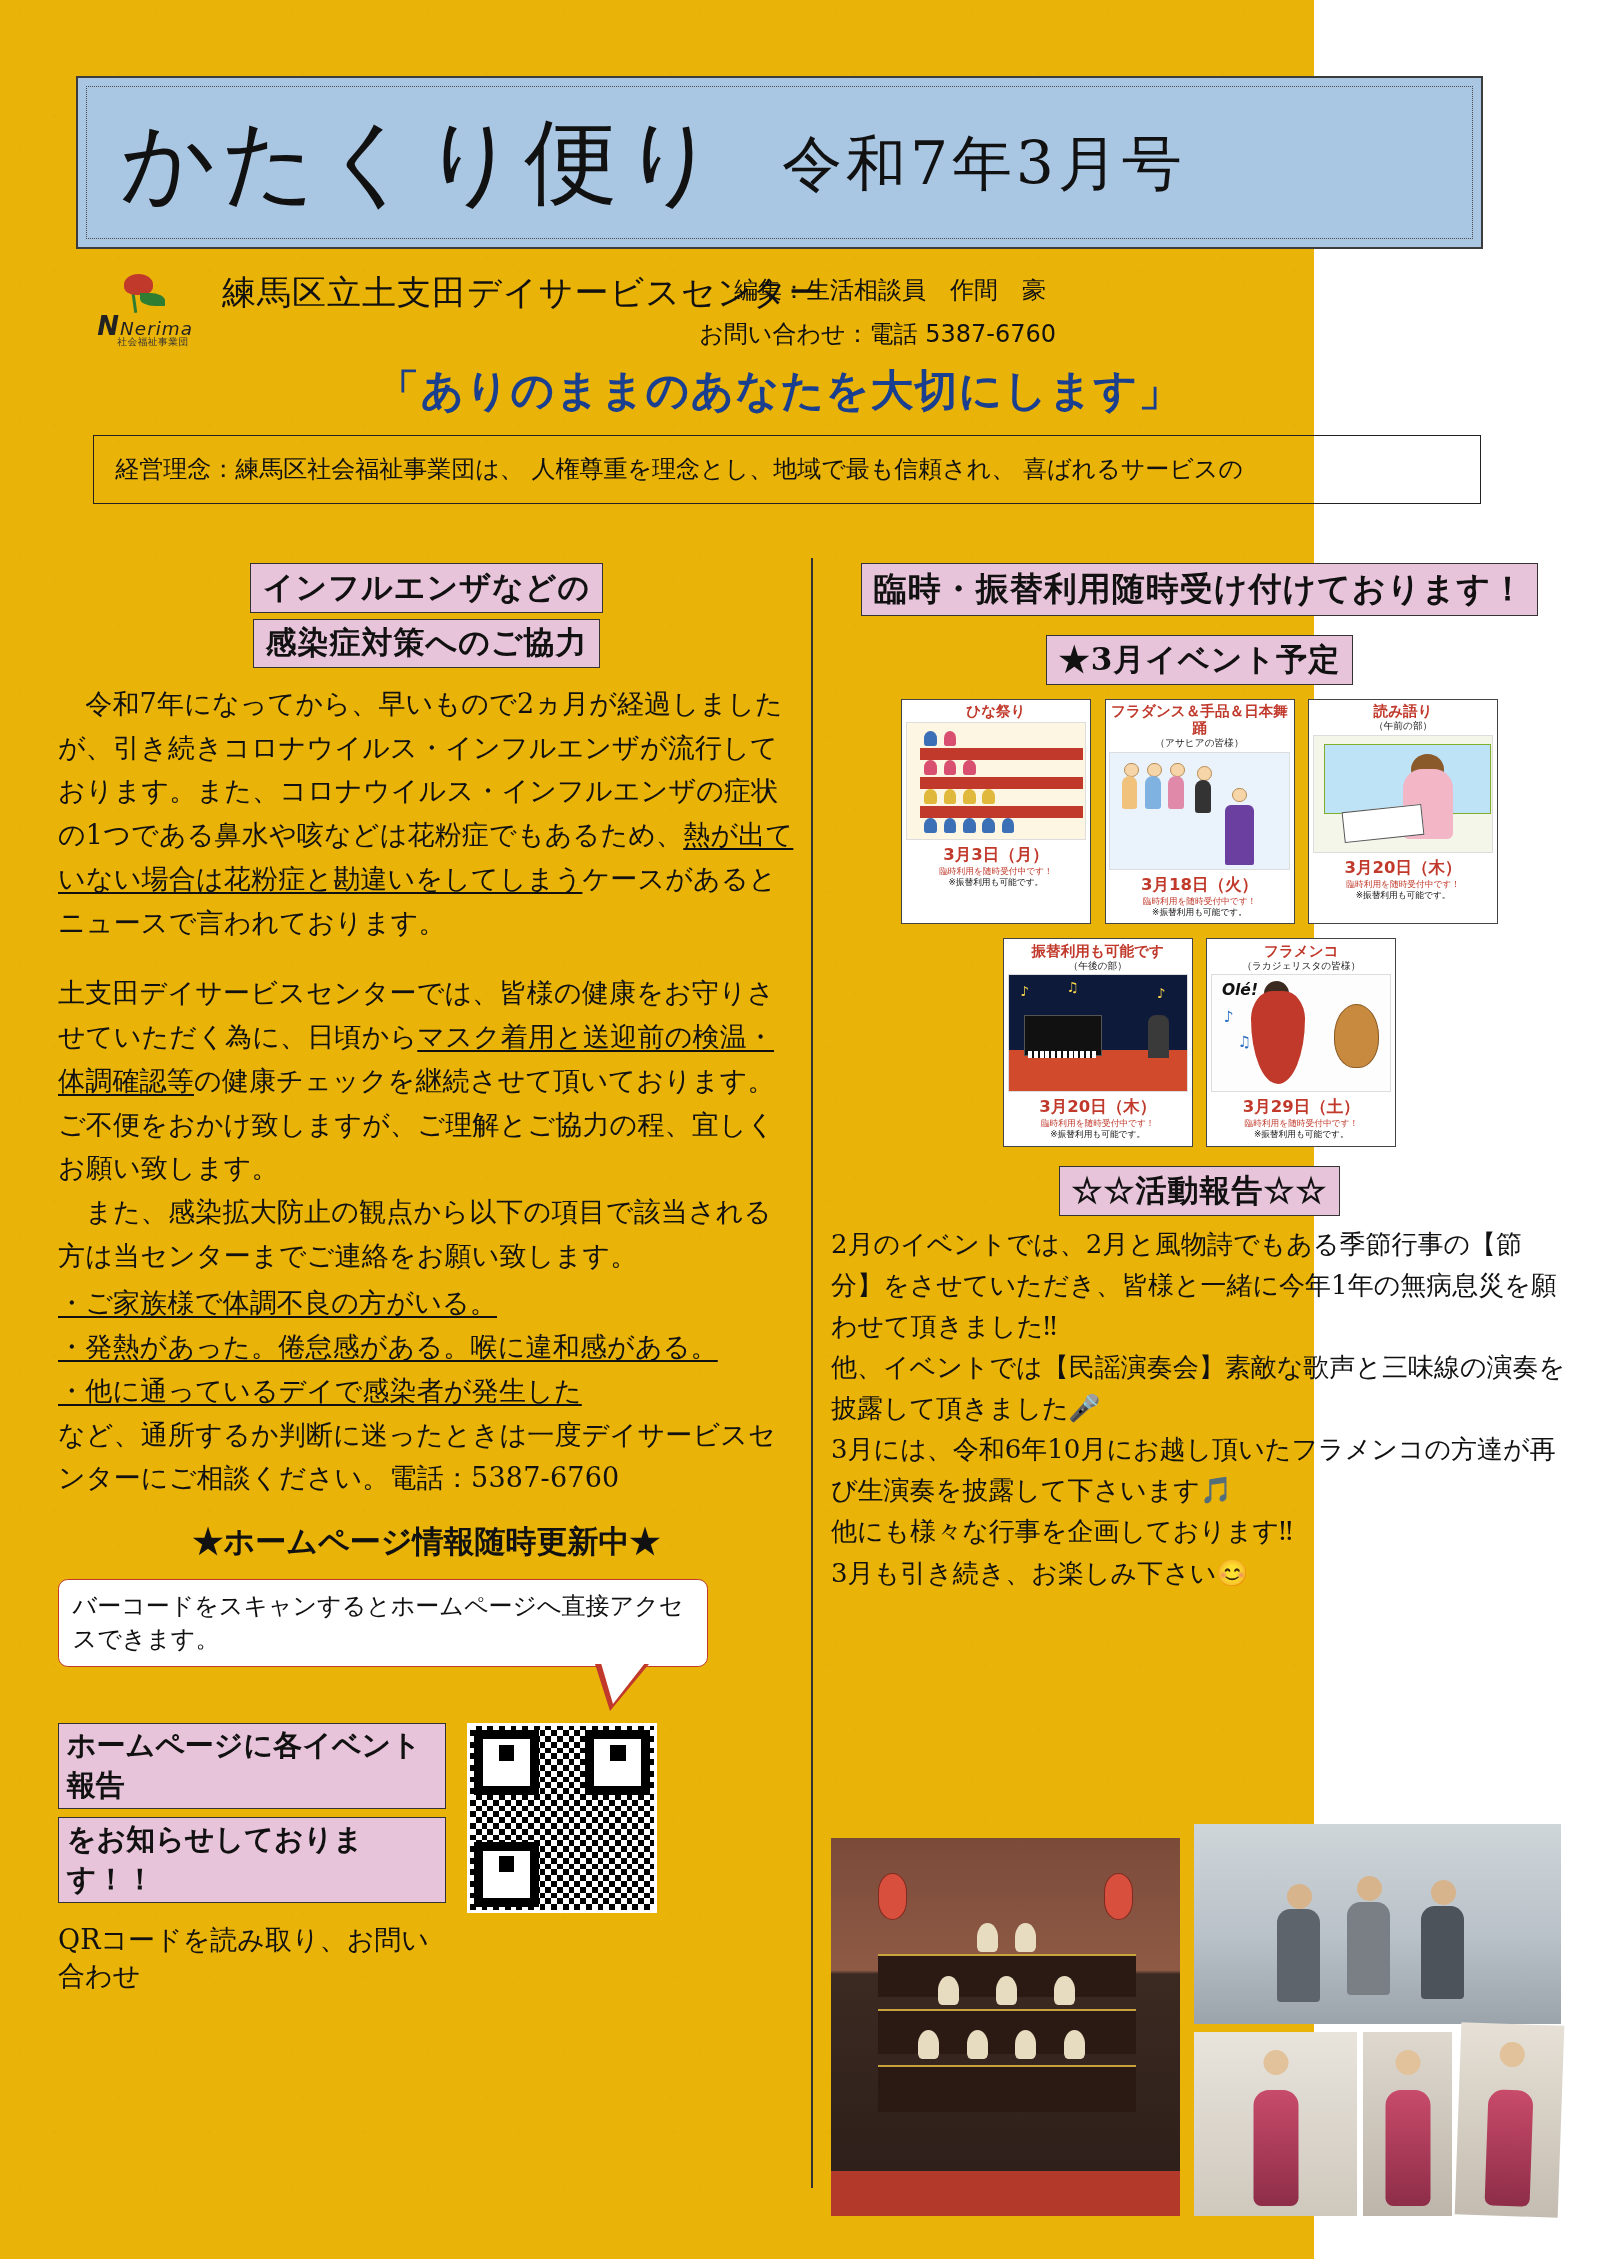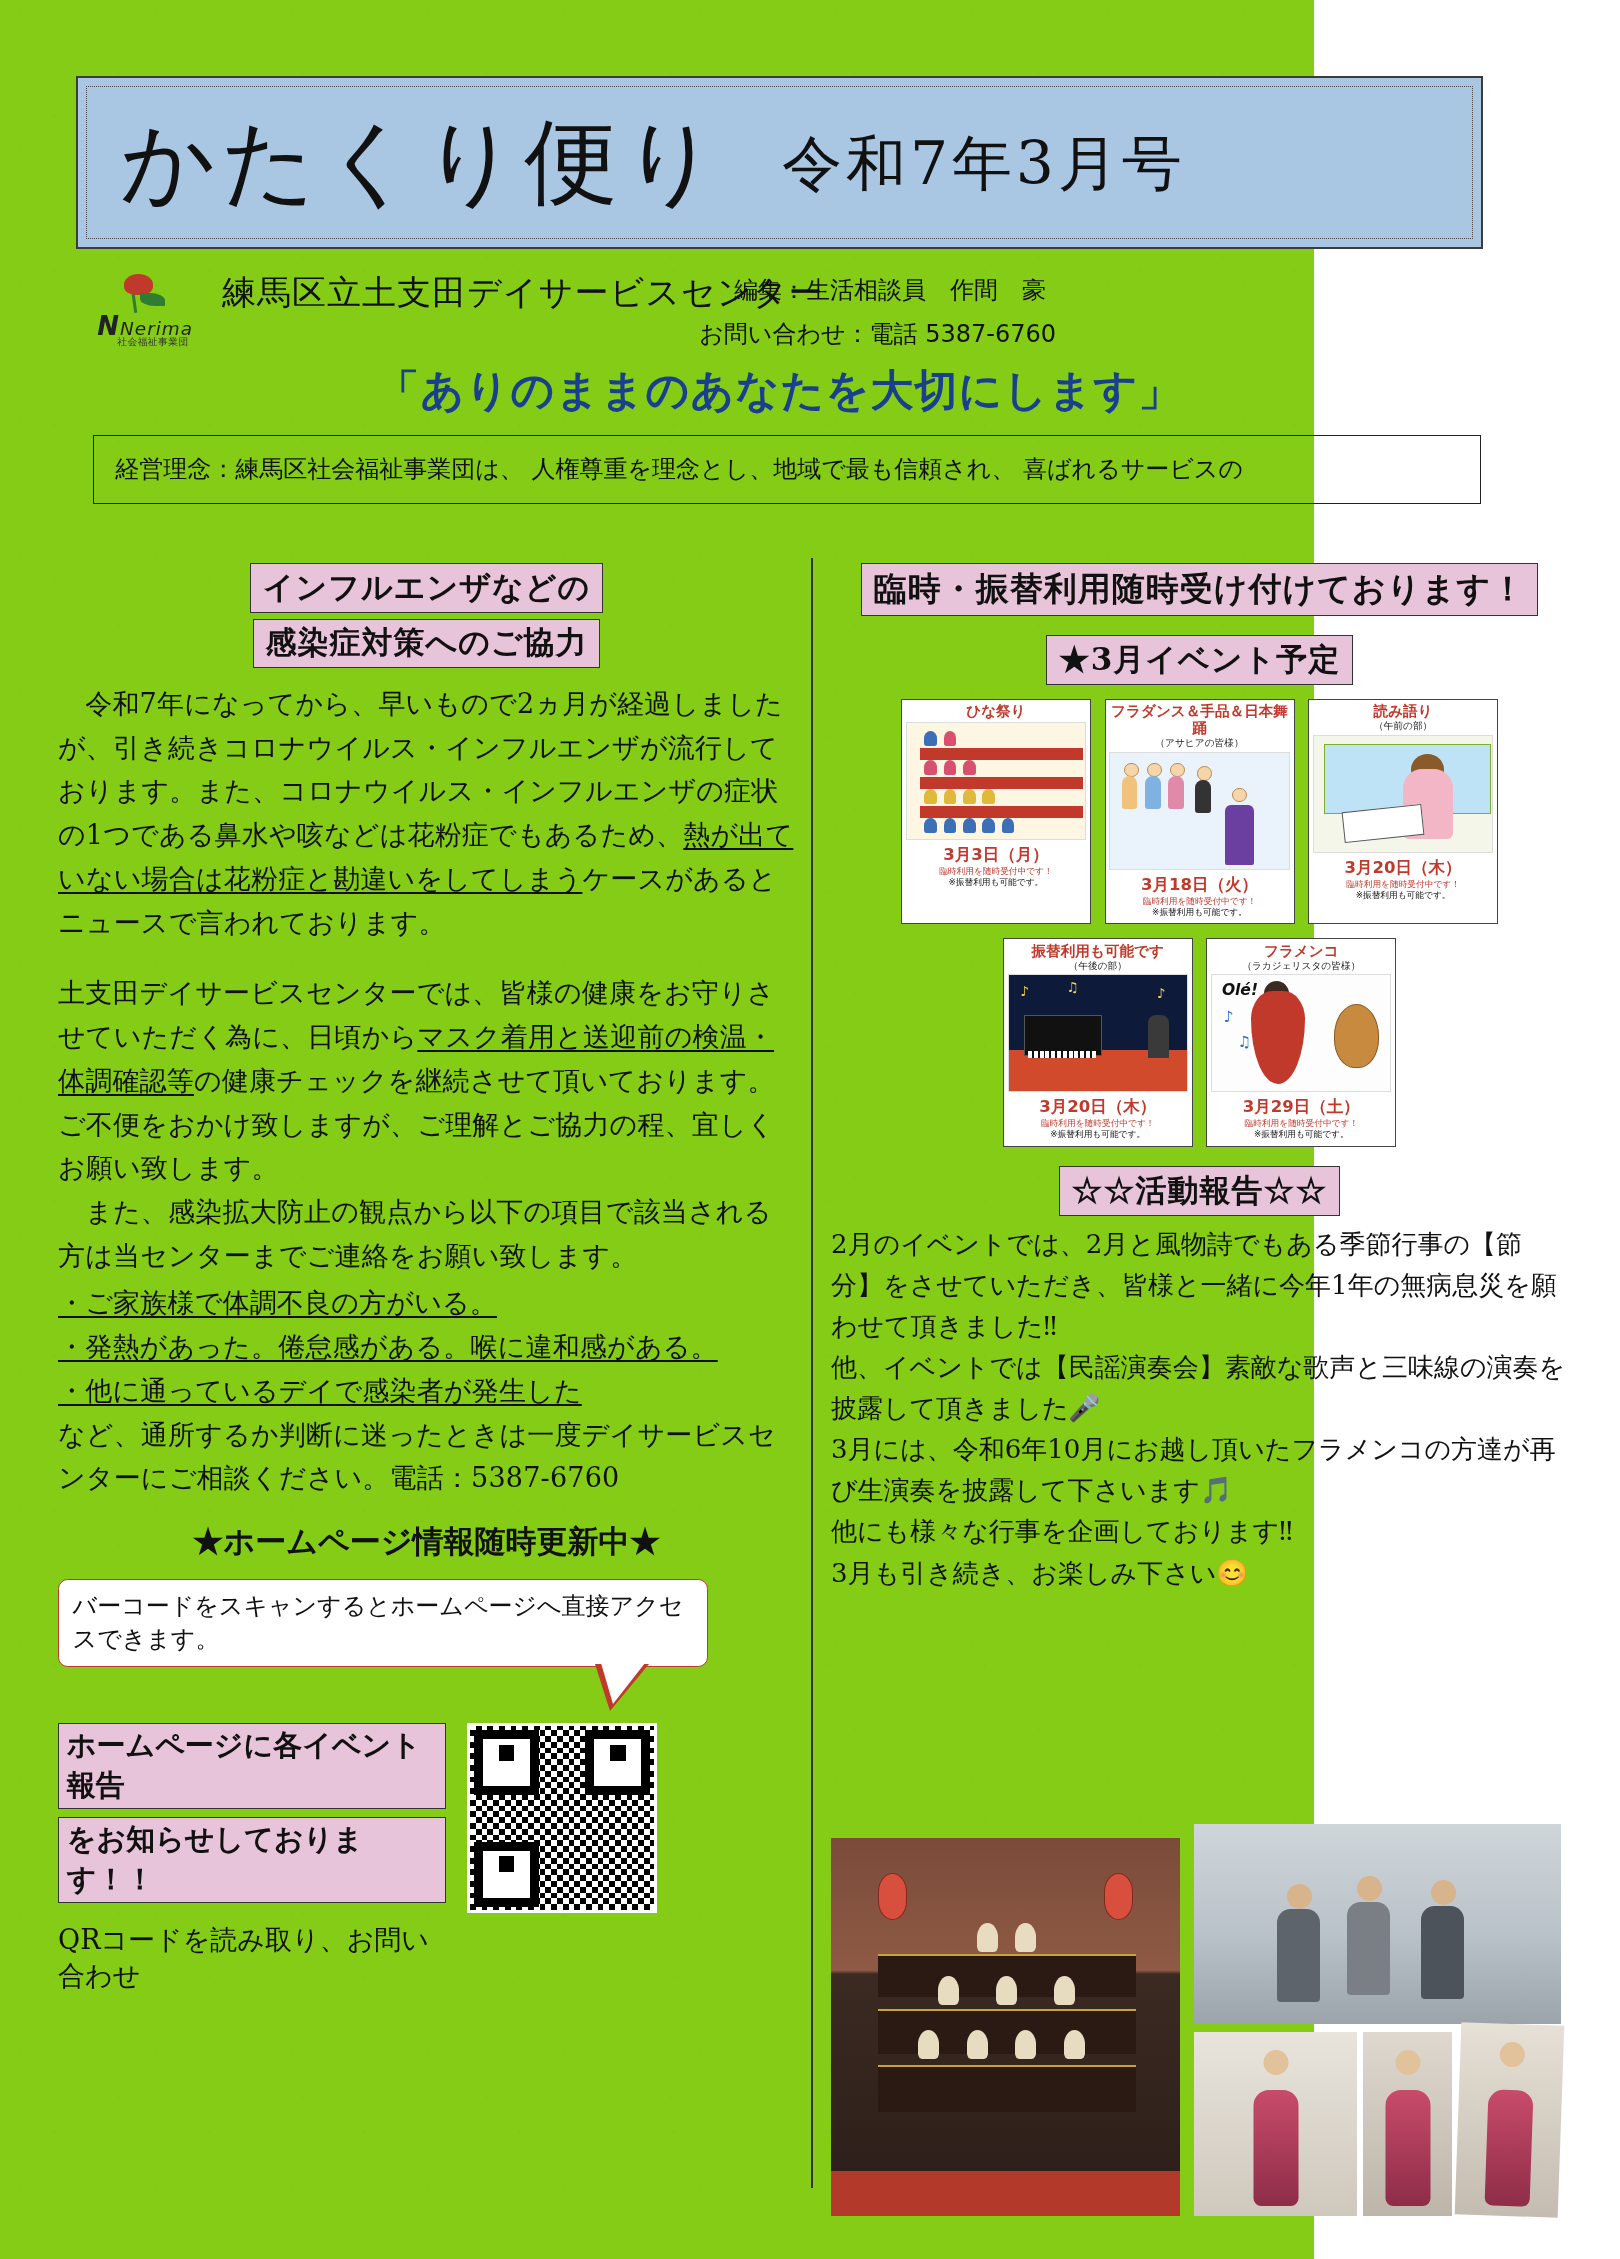--- a/index.html
+++ b/index.html
@@ -12,21 +12,21 @@
     height: 2259px;
     font-family: "DejaVu Sans", "Liberation Sans", sans-serif;
     color: #111111;
     position: relative;
     overflow: hidden;
   }
   .page {
     position: relative;
     width: 1314px;
     height: 2259px;
-    background: #84cc16;
+    background: #eab308;
     box-sizing: border-box;
     padding: 16px;
   }
   
   .page::before {
     content: "";
     position: absolute;
     inset: 0;
     background:
       radial-gradient(circle at 15% 10%, rgba(0,0,0,0.012) 0 1.9px, transparent 1.9px),

